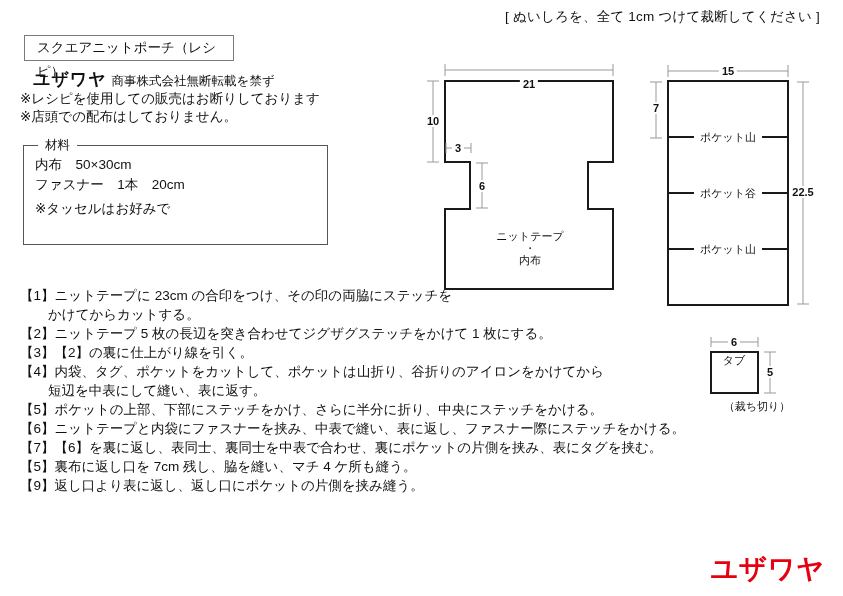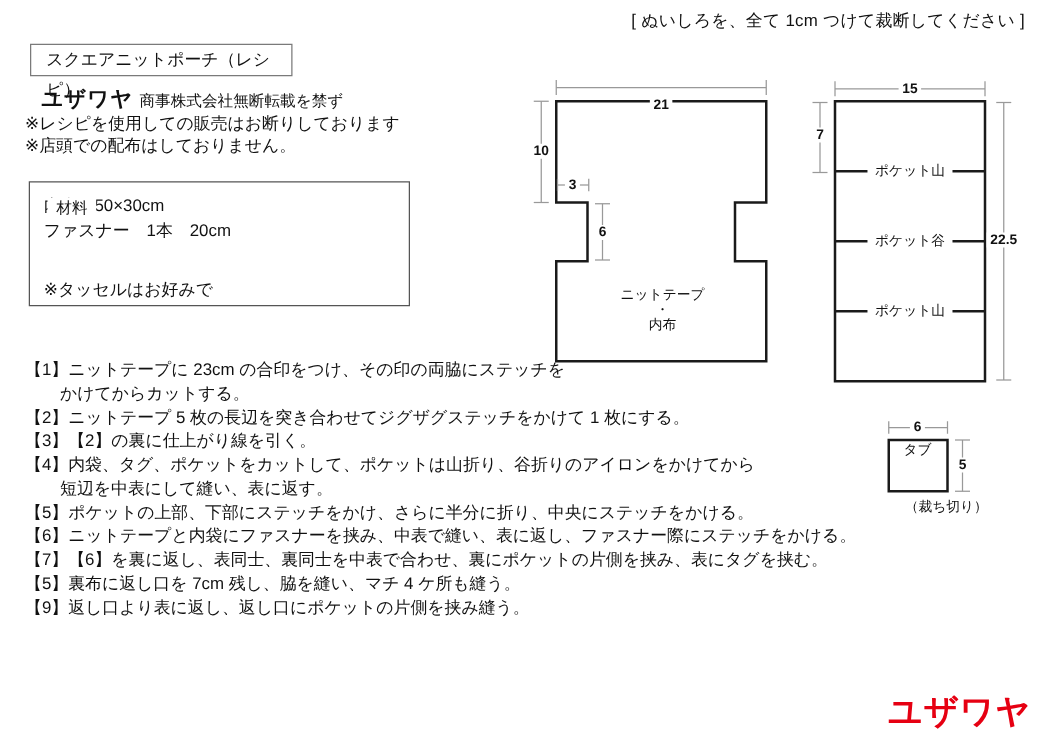--- a/index.html
+++ b/index.html
@@ -20,24 +20,24 @@
   #logo-line .mark{font-size:17px;font-weight:900;letter-spacing:1px;}
   #logo-line .suffix{font-size:12.5px;font-weight:400;margin-left:5px;}
   #notes{left:20px;top:90px;font-size:13.5px;line-height:18px;}
   
   #materials{
     left:23px;top:145px;width:303px;height:98px;
     border:1px solid #555;
   }
   #materials .legend{
     position:absolute;top:-9px;left:14px;background:#fff;
-    padding:0 7px;font-size:12.5px;margin-top:21px;
+    padding:0 7px;font-size:12.5px;
   }
   #materials .content{padding:9px 0 0 11px;font-size:13.5px;line-height:19.5px;}
-  #materials .content .gap{margin-top:28px;}
+  #materials .content .gap{margin-top:5px;}
   
   #steps{left:20px;top:286px;font-size:13.5px;line-height:19px;}
   #steps .line{height:19px;white-space:nowrap;}
   #steps .cont{padding-left:28px;}
   
   .dim-label{
     transform:translate(-50%,-50%);background:#fff;padding:0 3px;
     font-size:11px;font-weight:600;line-height:12px;white-space:nowrap;
   }
   .fold-label{

